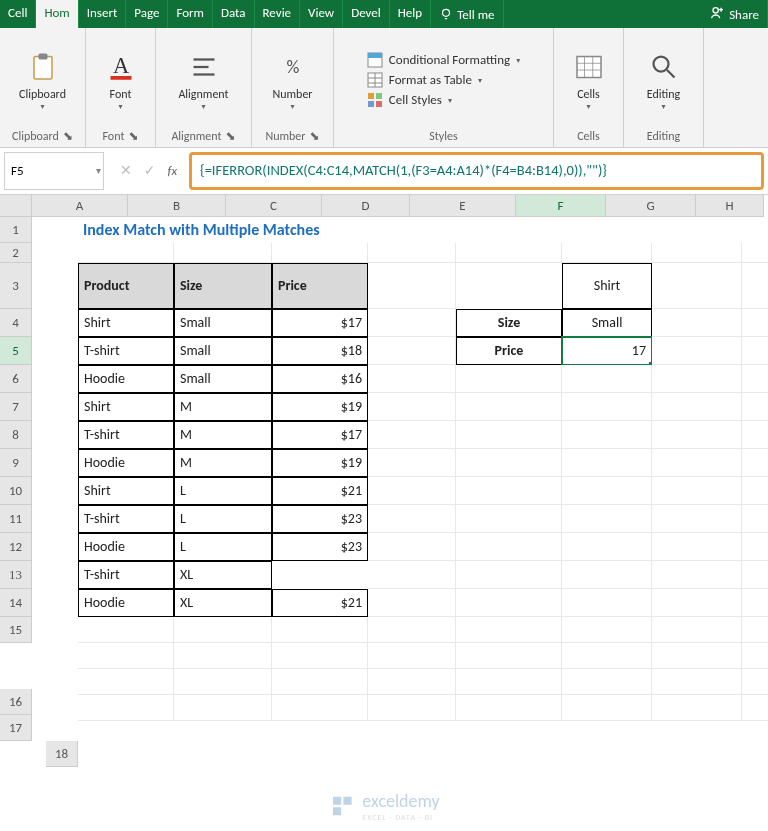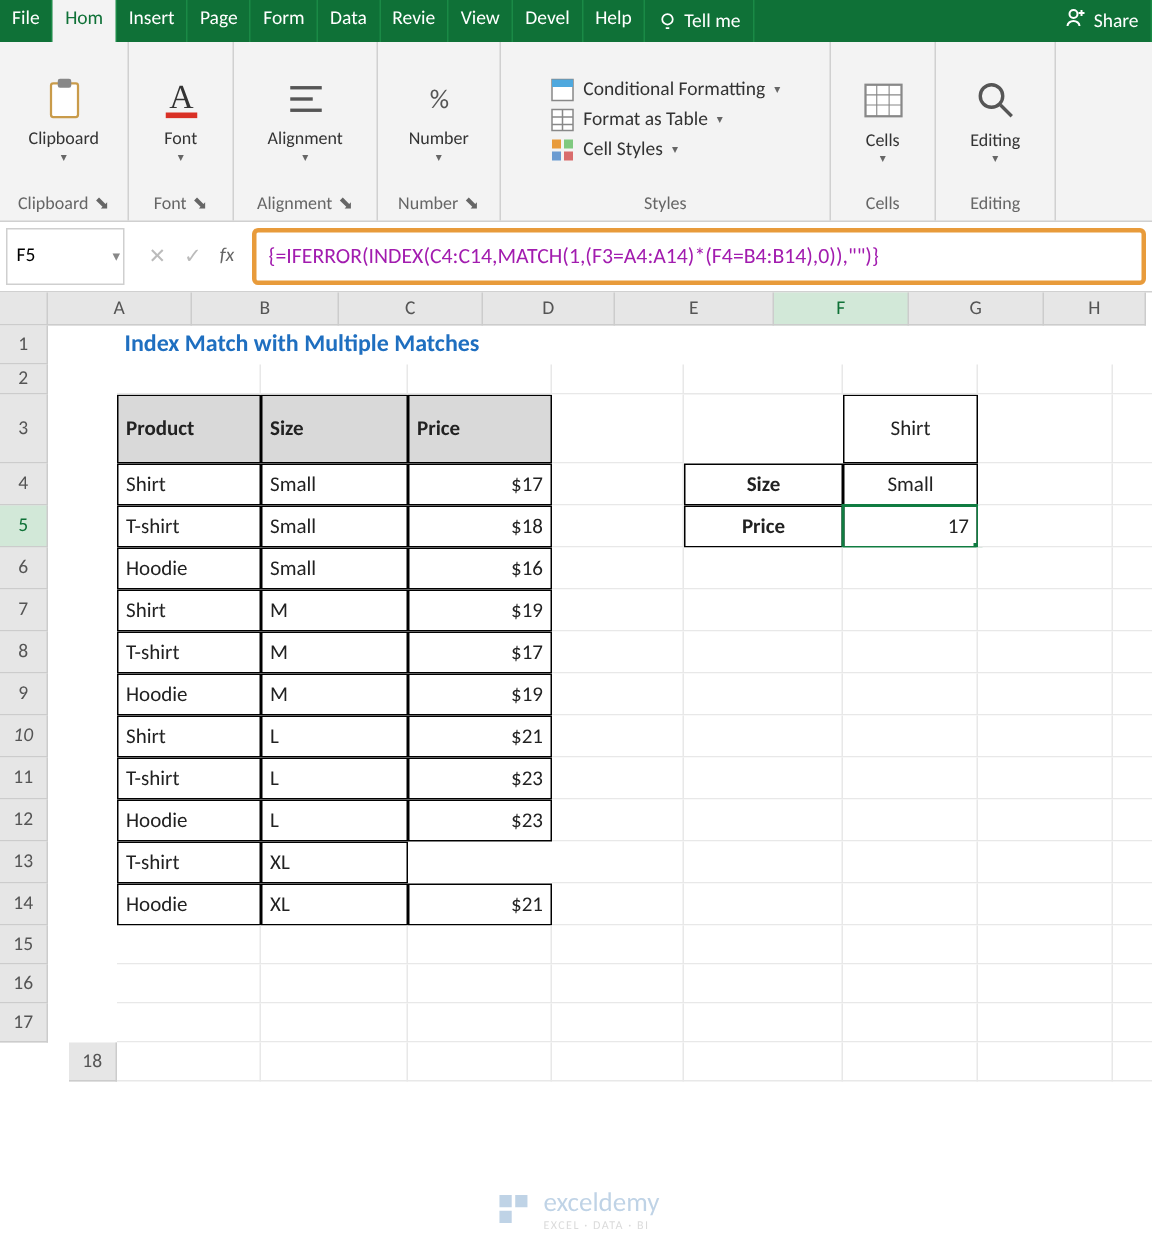--- a/index.html
+++ b/index.html
@@ -21,26 +21,26 @@
   .big-btn { display: flex; flex-direction: column; align-items: center; width: 60px; cursor: pointer; }
   .big-btn svg { width: 36px; height: 36px; }
   .big-btn .lbl { font-size: 12px; color: #333; margin-top: 2px; }
   .drop { font-size: 8px; color: #666; }
   .styles-body { display: flex; flex-direction: column; gap: 4px; font-size: 13px; color: #333; }
   .styles-item { display: flex; align-items: center; gap: 6px; cursor: pointer; }
   .styles-item svg { width: 16px; height: 16px; }
 
   
   .formula-row { display: flex; align-items: stretch; border-bottom: 1px solid #d0d0d0; min-height: 24px; background: #fff; }
-  .namebox { width: 79px; border: 1px solid #cfcfcf; margin: 4px; display: flex; align-items: center; padding: 0 6px; font-size: 13px; position: relative; }
+  .namebox { width: 100px; border: 1px solid #cfcfcf; margin: 4px; display: flex; align-items: center; padding: 0 6px; font-size: 13px; position: relative; }
   .namebox .dd { position: absolute; right: 2px; color: #888; font-size: 10px; }
   .fb-btns { display: flex; align-items: center; gap: 12px; padding: 0 12px; color: #bbb; font-size: 14px; }
   .fb-btns span { cursor: pointer; }
   .fx { font-style: italic; font-size: 13px; color: #666; }
-  .formula-box { flex: 1; margin: 4px 4px 4px 0; border: 3px solid #e89b3b; border-radius: 4px; padding: 6px 8px; font-size: 14.5px; color: #a21caf; line-height: 1.35; }
+  .formula-box { flex: 1; margin: 4px 4px 4px 0; border: 3px solid #e89b3b; border-radius: 4px; padding: 6px 8px; font-size: 14.5px; color: #0f766e; line-height: 1.35; }
 
   
   .grid-wrap { display: flex; }
   .corner { width: 32px; height: 22px; background: #e6e6e6; border-right: 1px solid #ccc; border-bottom: 1px solid #ccc; }
   .col-headers { display: flex; }
   .ch { height: 22px; background: #e6e6e6; border-right: 1px solid #ccc; border-bottom: 1px solid #ccc; text-align: center; font-size: 13px; color: #555; line-height: 22px; }
   .ch.sel { background: #d2e8d8; color: #0f7137; }
   .rows-area { display: flex; }
   .row-headers { display: flex; flex-direction: column; }
   .rh { width: 32px; background: #e6e6e6; border-right: 1px solid #ccc; border-bottom: 1px solid #ccc; text-align: center; font-size: 13px; color: #555; line-height: 1; display: flex; align-items: center; justify-content: center; }
@@ -63,21 +63,21 @@
 
   
   .watermark { position: absolute; left: 50%; top: 790px; transform: translateX(-50%); opacity: .3; font-size: 18px; color: #2f6fad; display: flex; align-items: center; gap: 6px; }
   .watermark .sub { font-size: 8px; color: #888; letter-spacing: 1px; }
   .wmtext { display: flex; flex-direction: column; }
 </style>
 </head>
 <body>
 
 <div class="tabs">
-  <div class="tab">File</div>
+  <div class="tab">Cell</div>
   <div class="tab active">Hom</div>
   <div class="tab">Insert</div>
   <div class="tab">Page</div>
   <div class="tab">Form</div>
   <div class="tab">Data</div>
   <div class="tab">Revie</div>
   <div class="tab">View</div>
   <div class="tab">Devel</div>
   <div class="tab">Help</div>
   <div class="tab tell">
@@ -269,27 +269,27 @@
   <div class="row-headers" id="rowhdrs">
       <div class="rh" style="height: 26px;">1</div>
       <div class="rh" style="height: 20px;">2</div>
       <div class="rh" style="height: 46px;">3</div>
       <div class="rh" style="height: 28px;">4</div>
       <div class="rh sel" style="height: 28px;">5</div>
       <div class="rh" style="height: 28px;">6</div>
       <div class="rh" style="height: 28px;">7</div>
       <div class="rh" style="height: 28px;">8</div>
       <div class="rh" style="height: 28px;">9</div>
-      <div class="rh" style="height: 28px; font-style: italic;">10</div>
+      <div class="rh" style="height: 28px;">10</div>
       <div class="rh" style="height: 28px;">11</div>
       <div class="rh" style="height: 28px;">12</div>
-      <div class="rh" style="height: 28px;">13</div>
+      <div class="rh" style="height: 28px; font-family: Liberation Serif, serif;">13</div>
       <div class="rh" style="height: 28px;">14</div>
       <div class="rh" style="height: 26px;">15</div>
-      <div class="rh" style="height: 26px;">16</div>
+      <div class="rh" style="height: 26px; margin-top: 46px;">16</div>
       <div class="rh" style="height: 26px;">17</div>
       <div class="rh" style="height: 26px; margin-left: 46px;">18</div>
     </div>
   <div class="cells" id="cells" style="width: 732px; height: 504px;">
       <div class="cell title-cell" style="left: 0px; top: 0px; width: 378px; height: 26px;">Index Match with Multiple Matches</div>
       <div class="cell hdr-cell bord-all" style="left: 0px; top: 46px; width: 96px; height: 46px;">Product</div>
       <div class="cell hdr-cell bord-all" style="left: 96px; top: 46px; width: 98px; height: 46px;">Size</div>
       <div class="cell hdr-cell bord-all" style="left: 194px; top: 46px; width: 96px; height: 46px;">Price</div>
       <div class="cell bord-all" style="left: 0px; top: 92px; width: 96px; height: 28px;">Shirt</div>
       <div class="cell bord-all" style="left: 96px; top: 92px; width: 98px; height: 28px;">Small</div>

